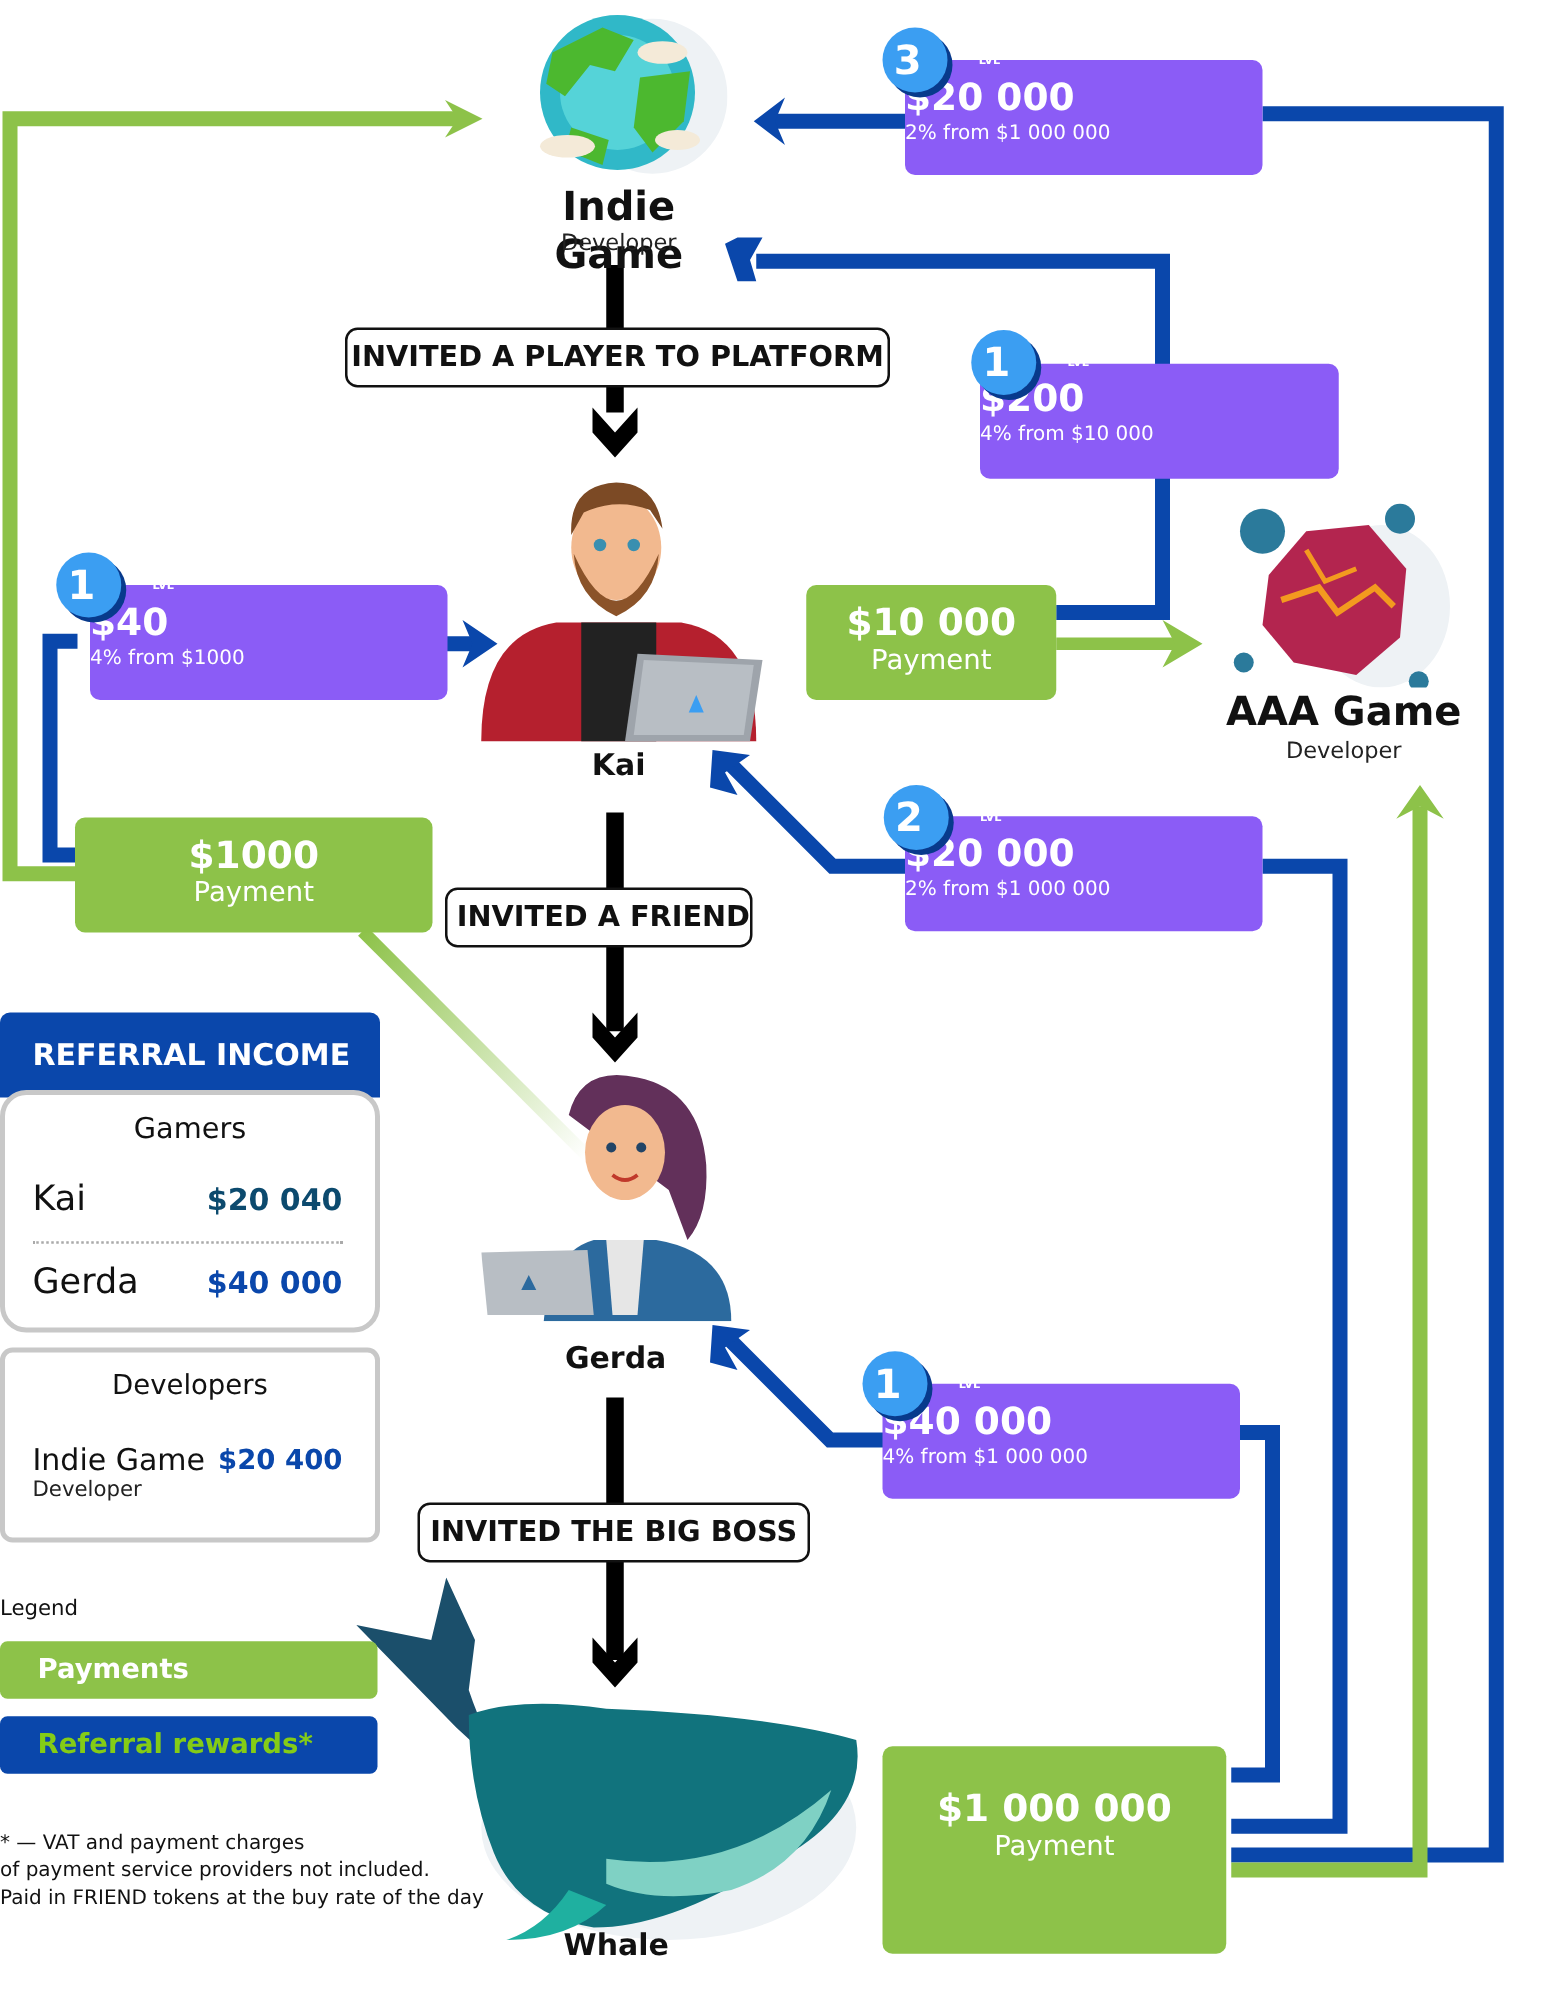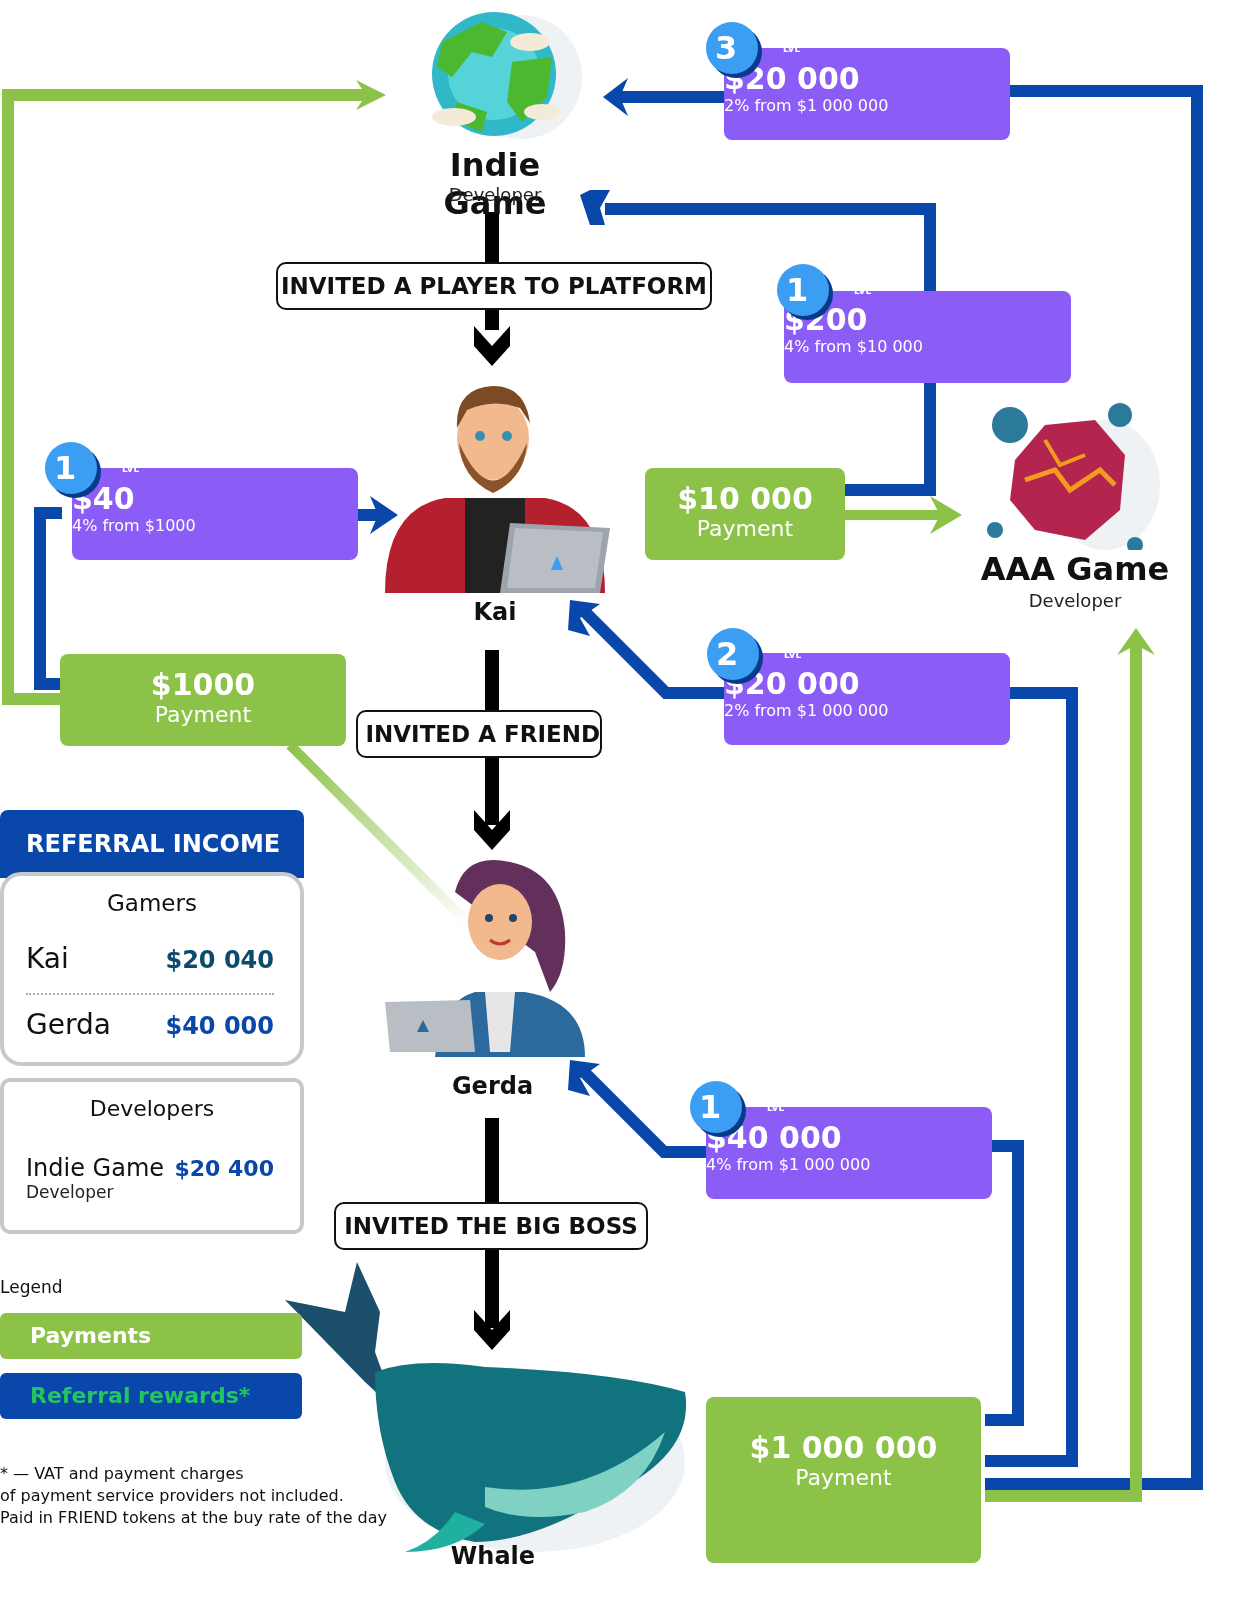--- a/index.html
+++ b/index.html
@@ -13,21 +13,21 @@
   .paylabel{font-size:22px;line-height:26px;}
   .badge{position:absolute;width:52px;height:52px;border-radius:50%;background:#3b9ef2;color:#fff;box-shadow:4px 4px 0 #083a8c;z-index:4;}
   .badge .n{position:absolute;left:9px;top:4px;font-size:32px;font-weight:bold;line-height:44px;}
   .badge .t{position:absolute;left:29px;top:14px;font-size:9px;line-height:9px;font-weight:bold;padding-left:48px;}
   .step{background:#fff;border:2.5px solid #111;border-radius:10px;font-weight:bold;font-size:23px;color:#111;text-align:center;line-height:44px;height:44px;}
   .name-big{font-weight:bold;color:#111;text-align:center;}
   .role{color:#222;font-size:18px;text-align:center;}
   .panel-head{background:#0a47ab;color:#fff;font-weight:bold;font-size:24px;border-radius:8px 8px 0 0;padding-left:26px;line-height:68px;}
   .panel{border:4px solid #c8c8c8;border-radius:10px;background:#fff;}
   .legend-green{background:#8dc249;color:#fff;font-weight:bold;font-size:22px;border-radius:6px;padding-left:30px;line-height:46px;}
-  .legend-blue{background:#0a47ab;color:#22c55e;font-weight:bold;font-size:22px;border-radius:6px;padding-left:30px;line-height:46px;}
+  .legend-blue{background:#0a47ab;color:#84cc16;font-weight:bold;font-size:22px;border-radius:6px;padding-left:30px;line-height:46px;}
 </style>
 </head>
 <body>
 
 <svg id="lines" viewBox="0 0 1233 1600">
   <defs>
     <linearGradient id="fadeG1" x1="0" y1="0" x2="1" y2="0">
       <stop offset="0" stop-color="#8dc249" stop-opacity="0"></stop>
       <stop offset="1" stop-color="#8dc249"></stop>
     </linearGradient>

